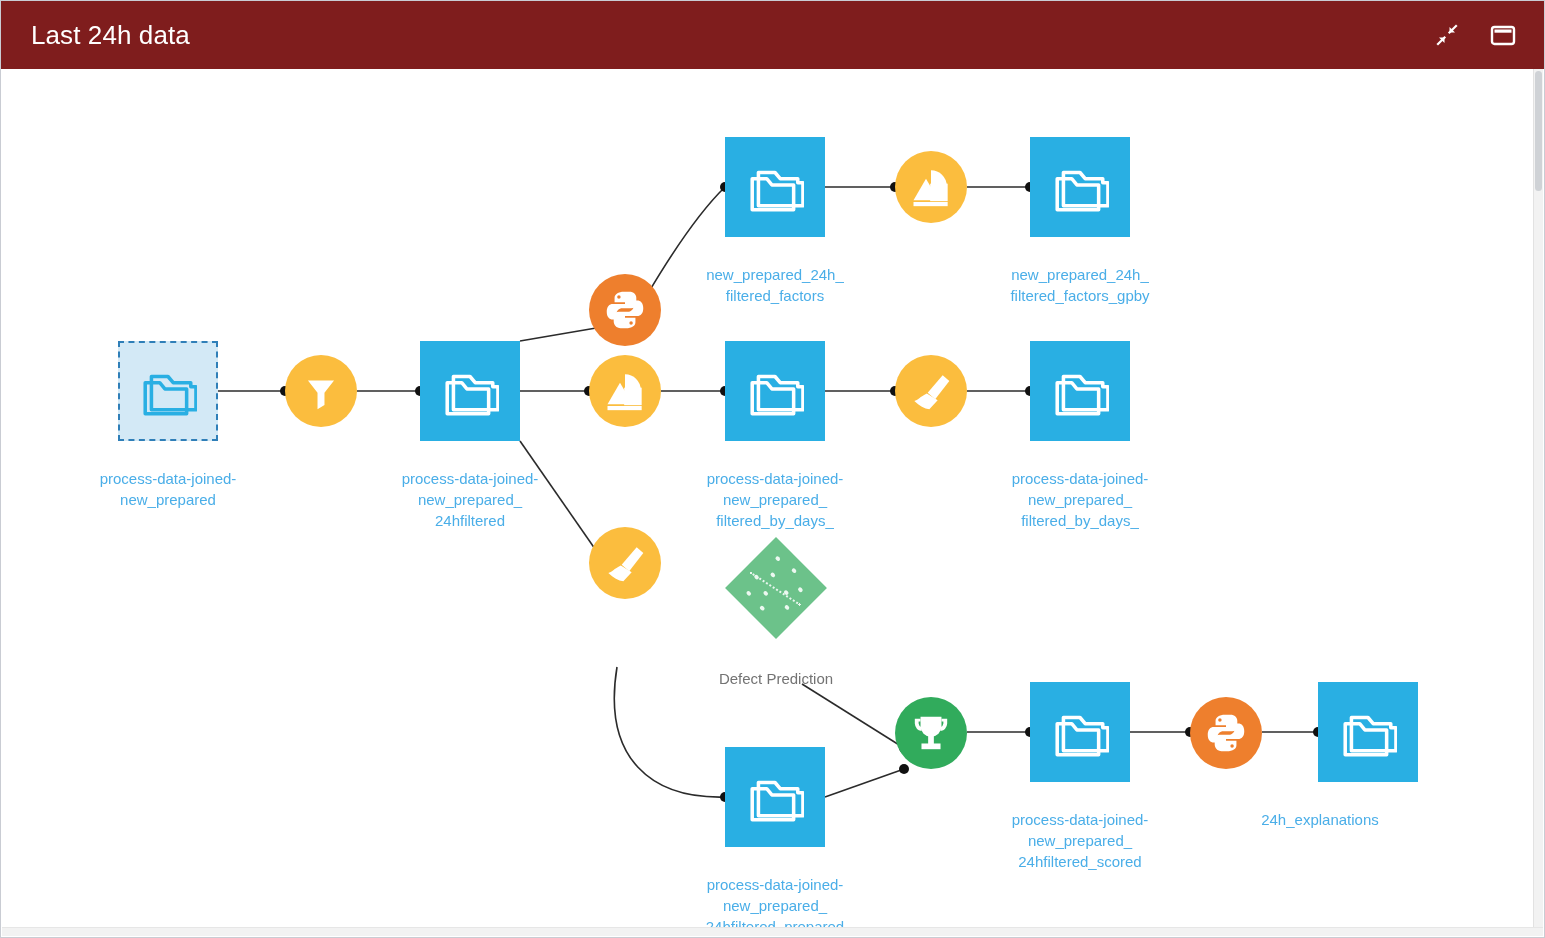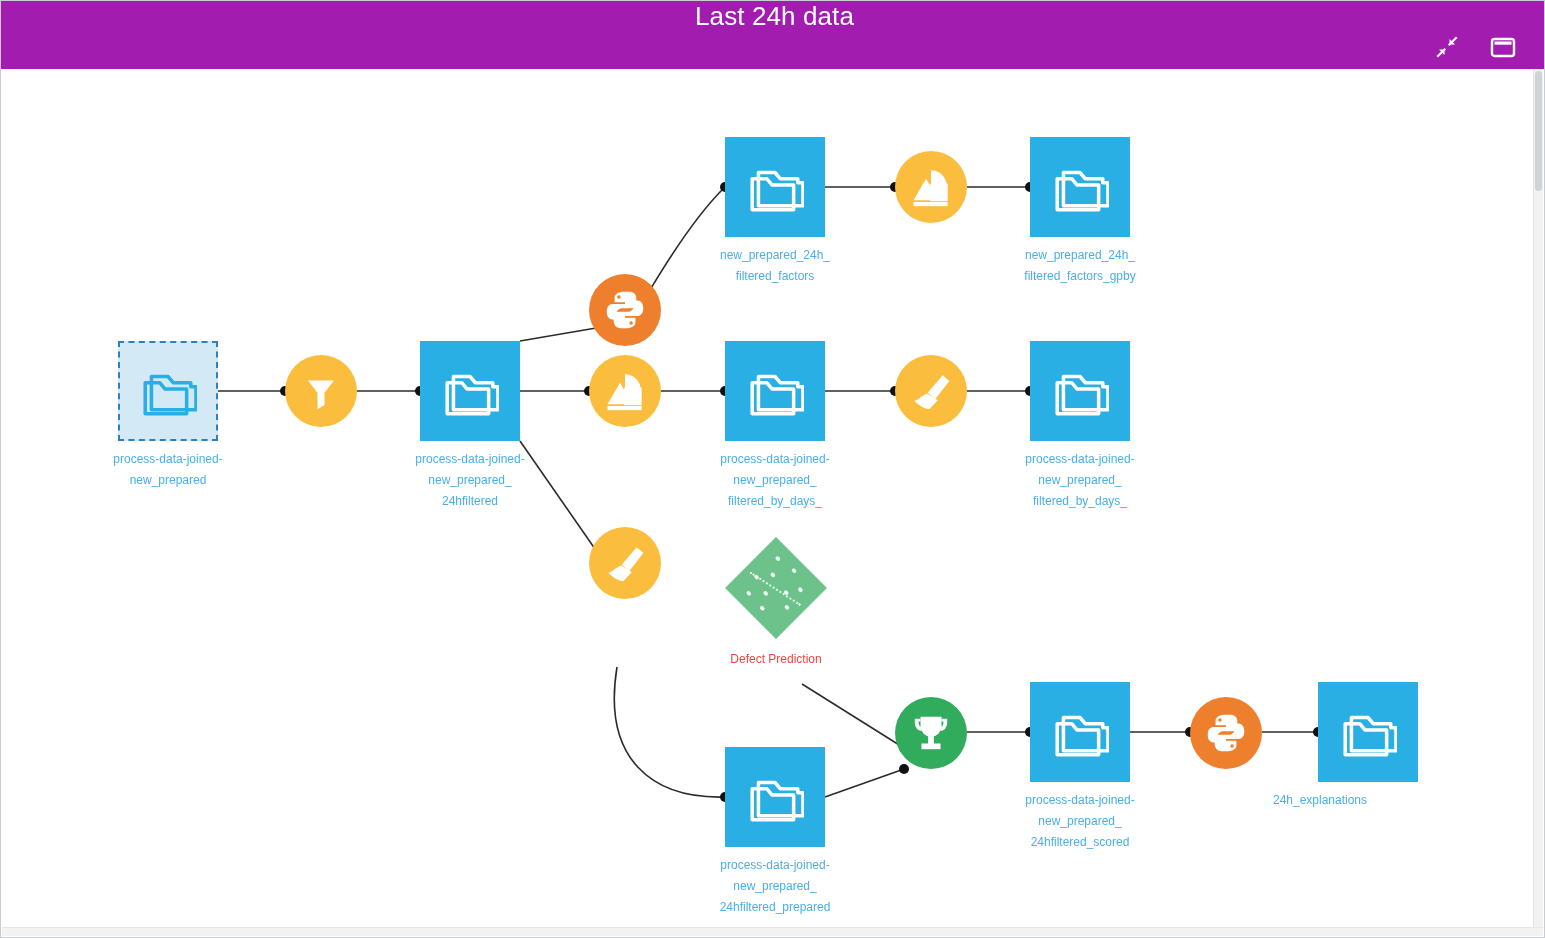--- a/index.html
+++ b/index.html
@@ -11,25 +11,24 @@
     box-sizing:border-box;
     background:#ffffff;
     border:1px solid #c9ccd3;
     overflow:hidden;
   }
 
   
   #titlebar{
     position:absolute;left:0;top:0;
     width:100%;height:68px;
-    background:#a21caf;
+    background:#7f1d1d;
     display:flex;align-items:center;
     box-sizing:border-box;
     padding:0 26px 0 30px;
-    flex-direction:column;
   }
   #title{
     color:#ffffff;
     font-size:26px;
     letter-spacing:.1px;
     font-weight:400;
     white-space:nowrap;
   }
   #titlebar-actions{margin-left:auto;display:flex;align-items:center;gap:26px;}
   .hdr-icon{
@@ -88,27 +87,28 @@
   .model-diamond .mline{
     position:absolute;left:6px;top:50%;width:60px;height:0;
     border-top:2px dotted #e8f6ee;
     transform:rotate(-12deg);
   }
 
   
   .lbl{
     position:absolute;
     text-align:center;
-    font-size:12px;
+    font-size:15px;
     line-height:21px;
     color:#4aaee8;
     white-space:pre-line;
     cursor:pointer;
-  }
-  .lbl.model{color:#ef4444;}
+    margin-top:19px;
+  }
+  .lbl.model{color:#737373;}
 
   
   #vscroll{
     position:absolute;right:1px;top:68px;width:9px;height:867px;
     background:#f2f2f2;border-left:1px solid #e2e2e2;
   }
   #vscroll .thumb{
     position:absolute;left:1px;top:2px;width:7px;height:120px;
     background:#cfd2d6;border-radius:4px;
   }

